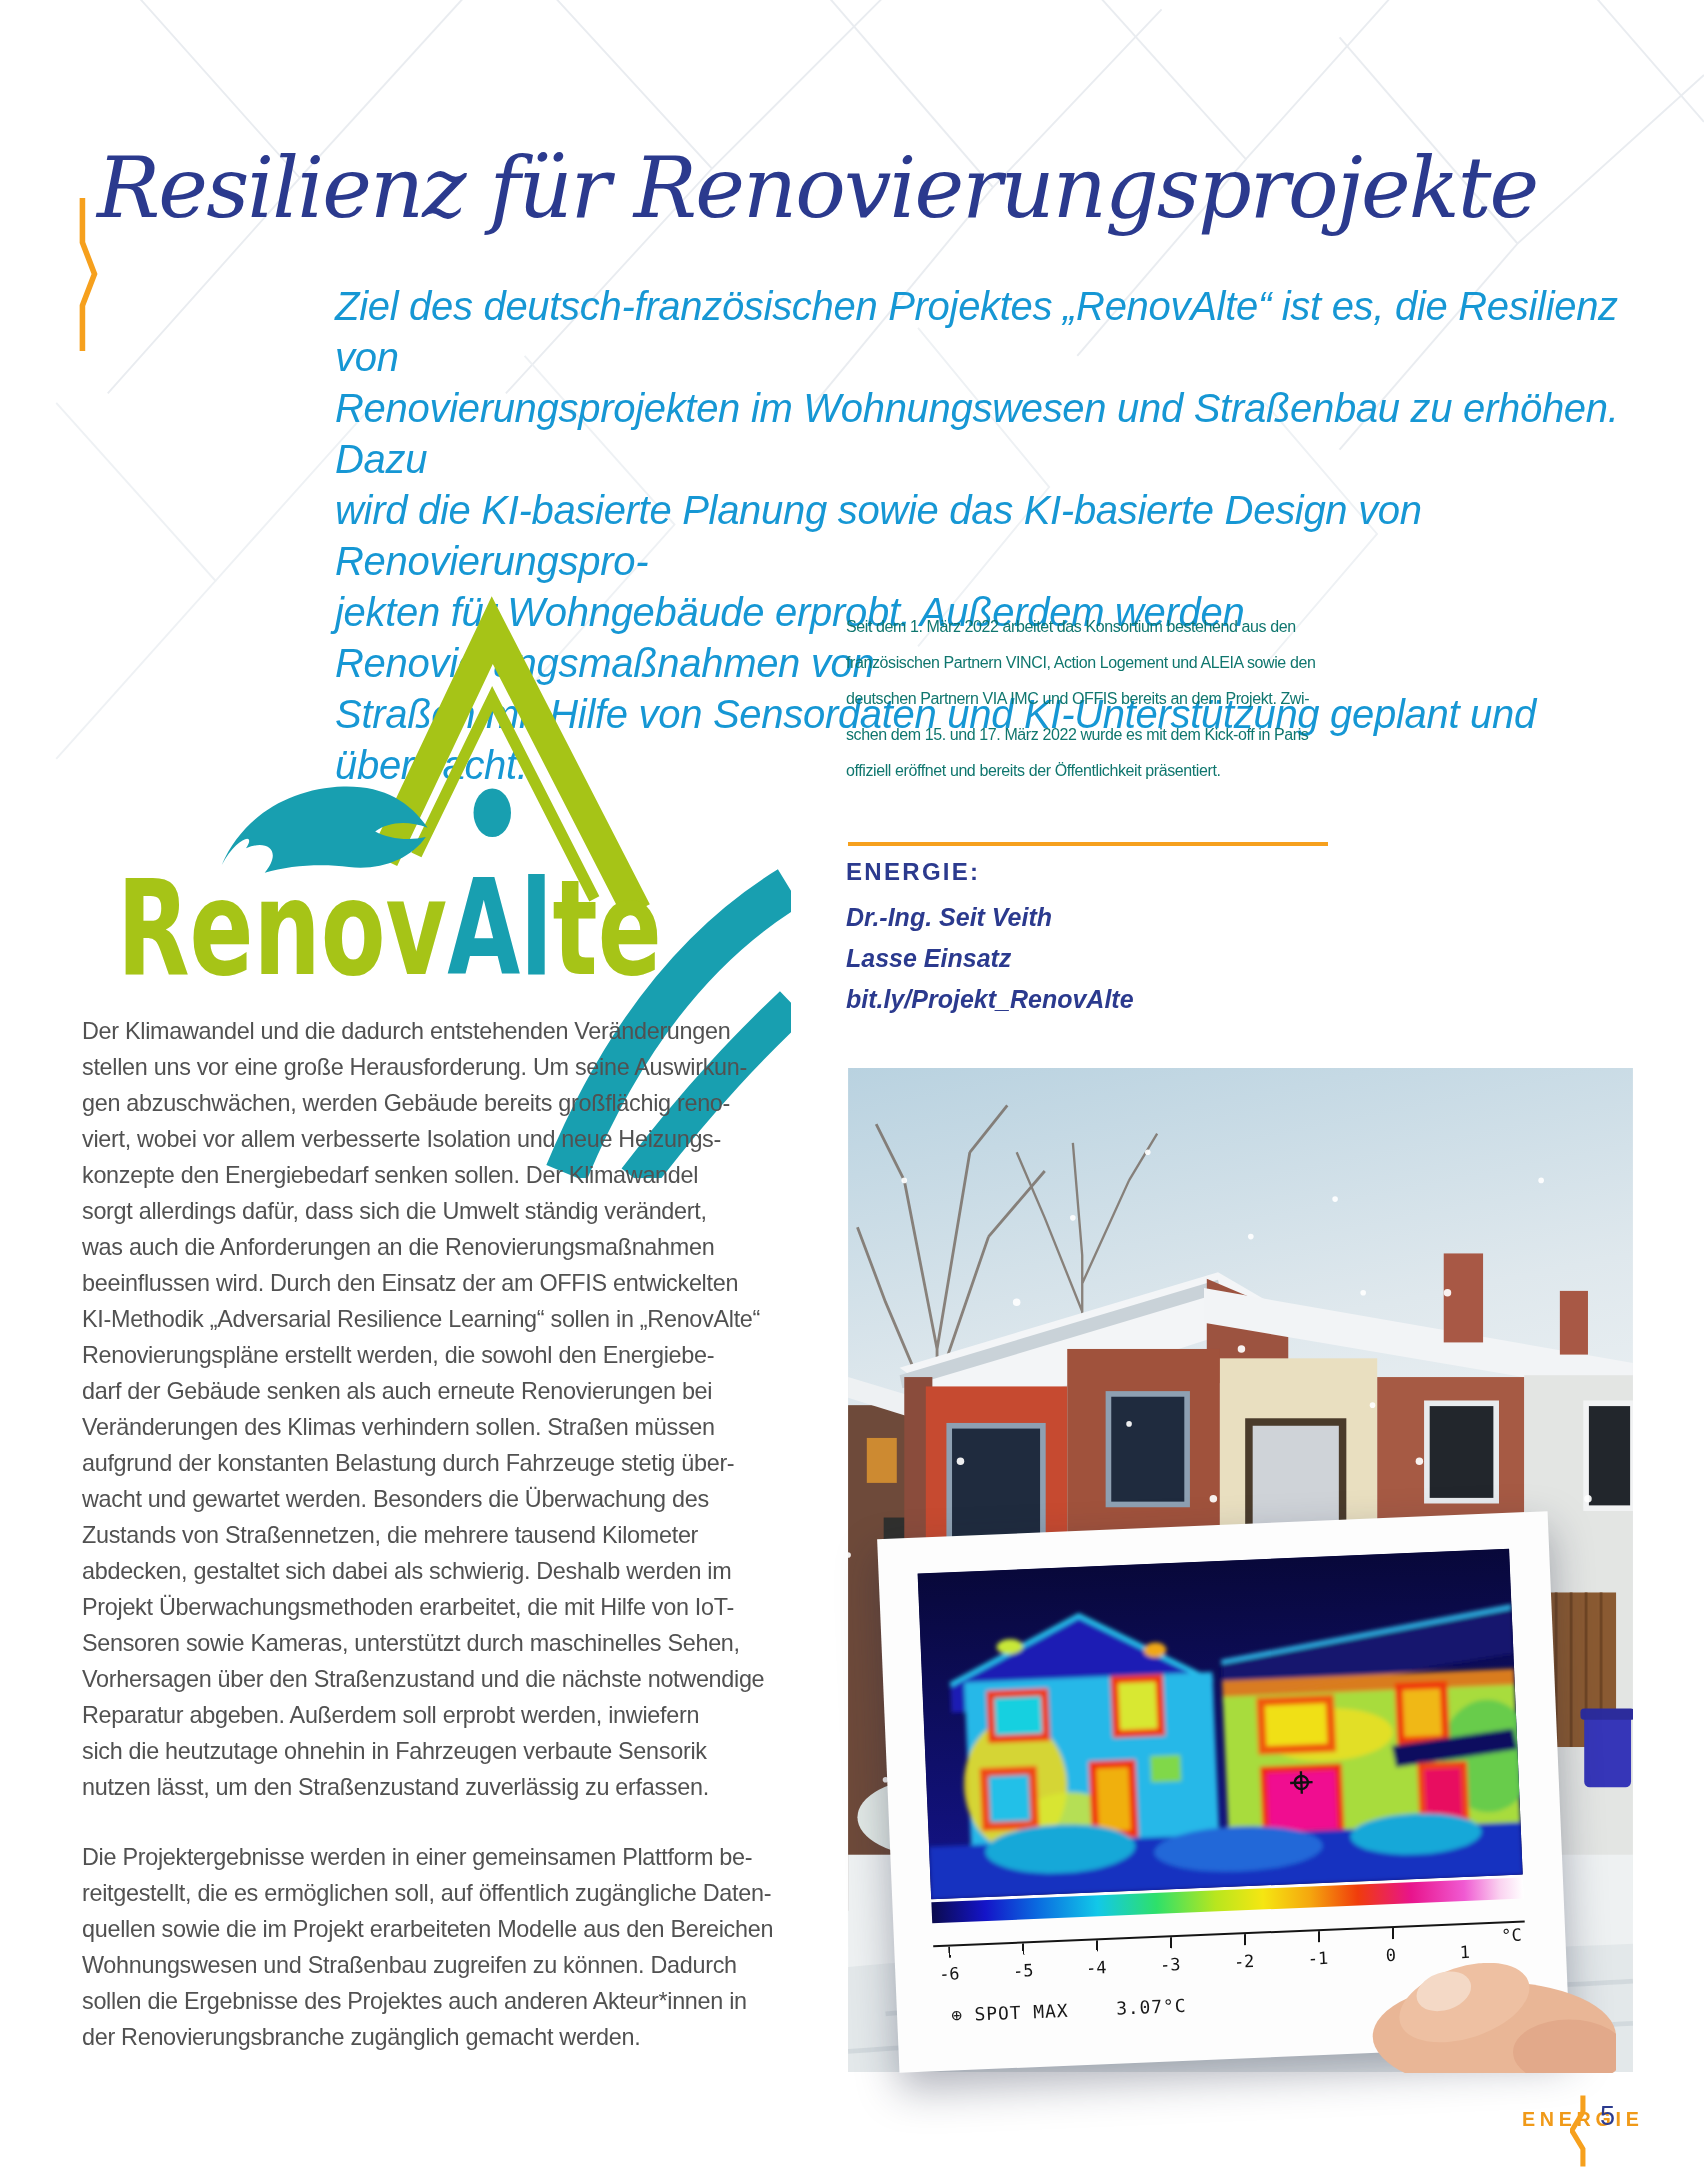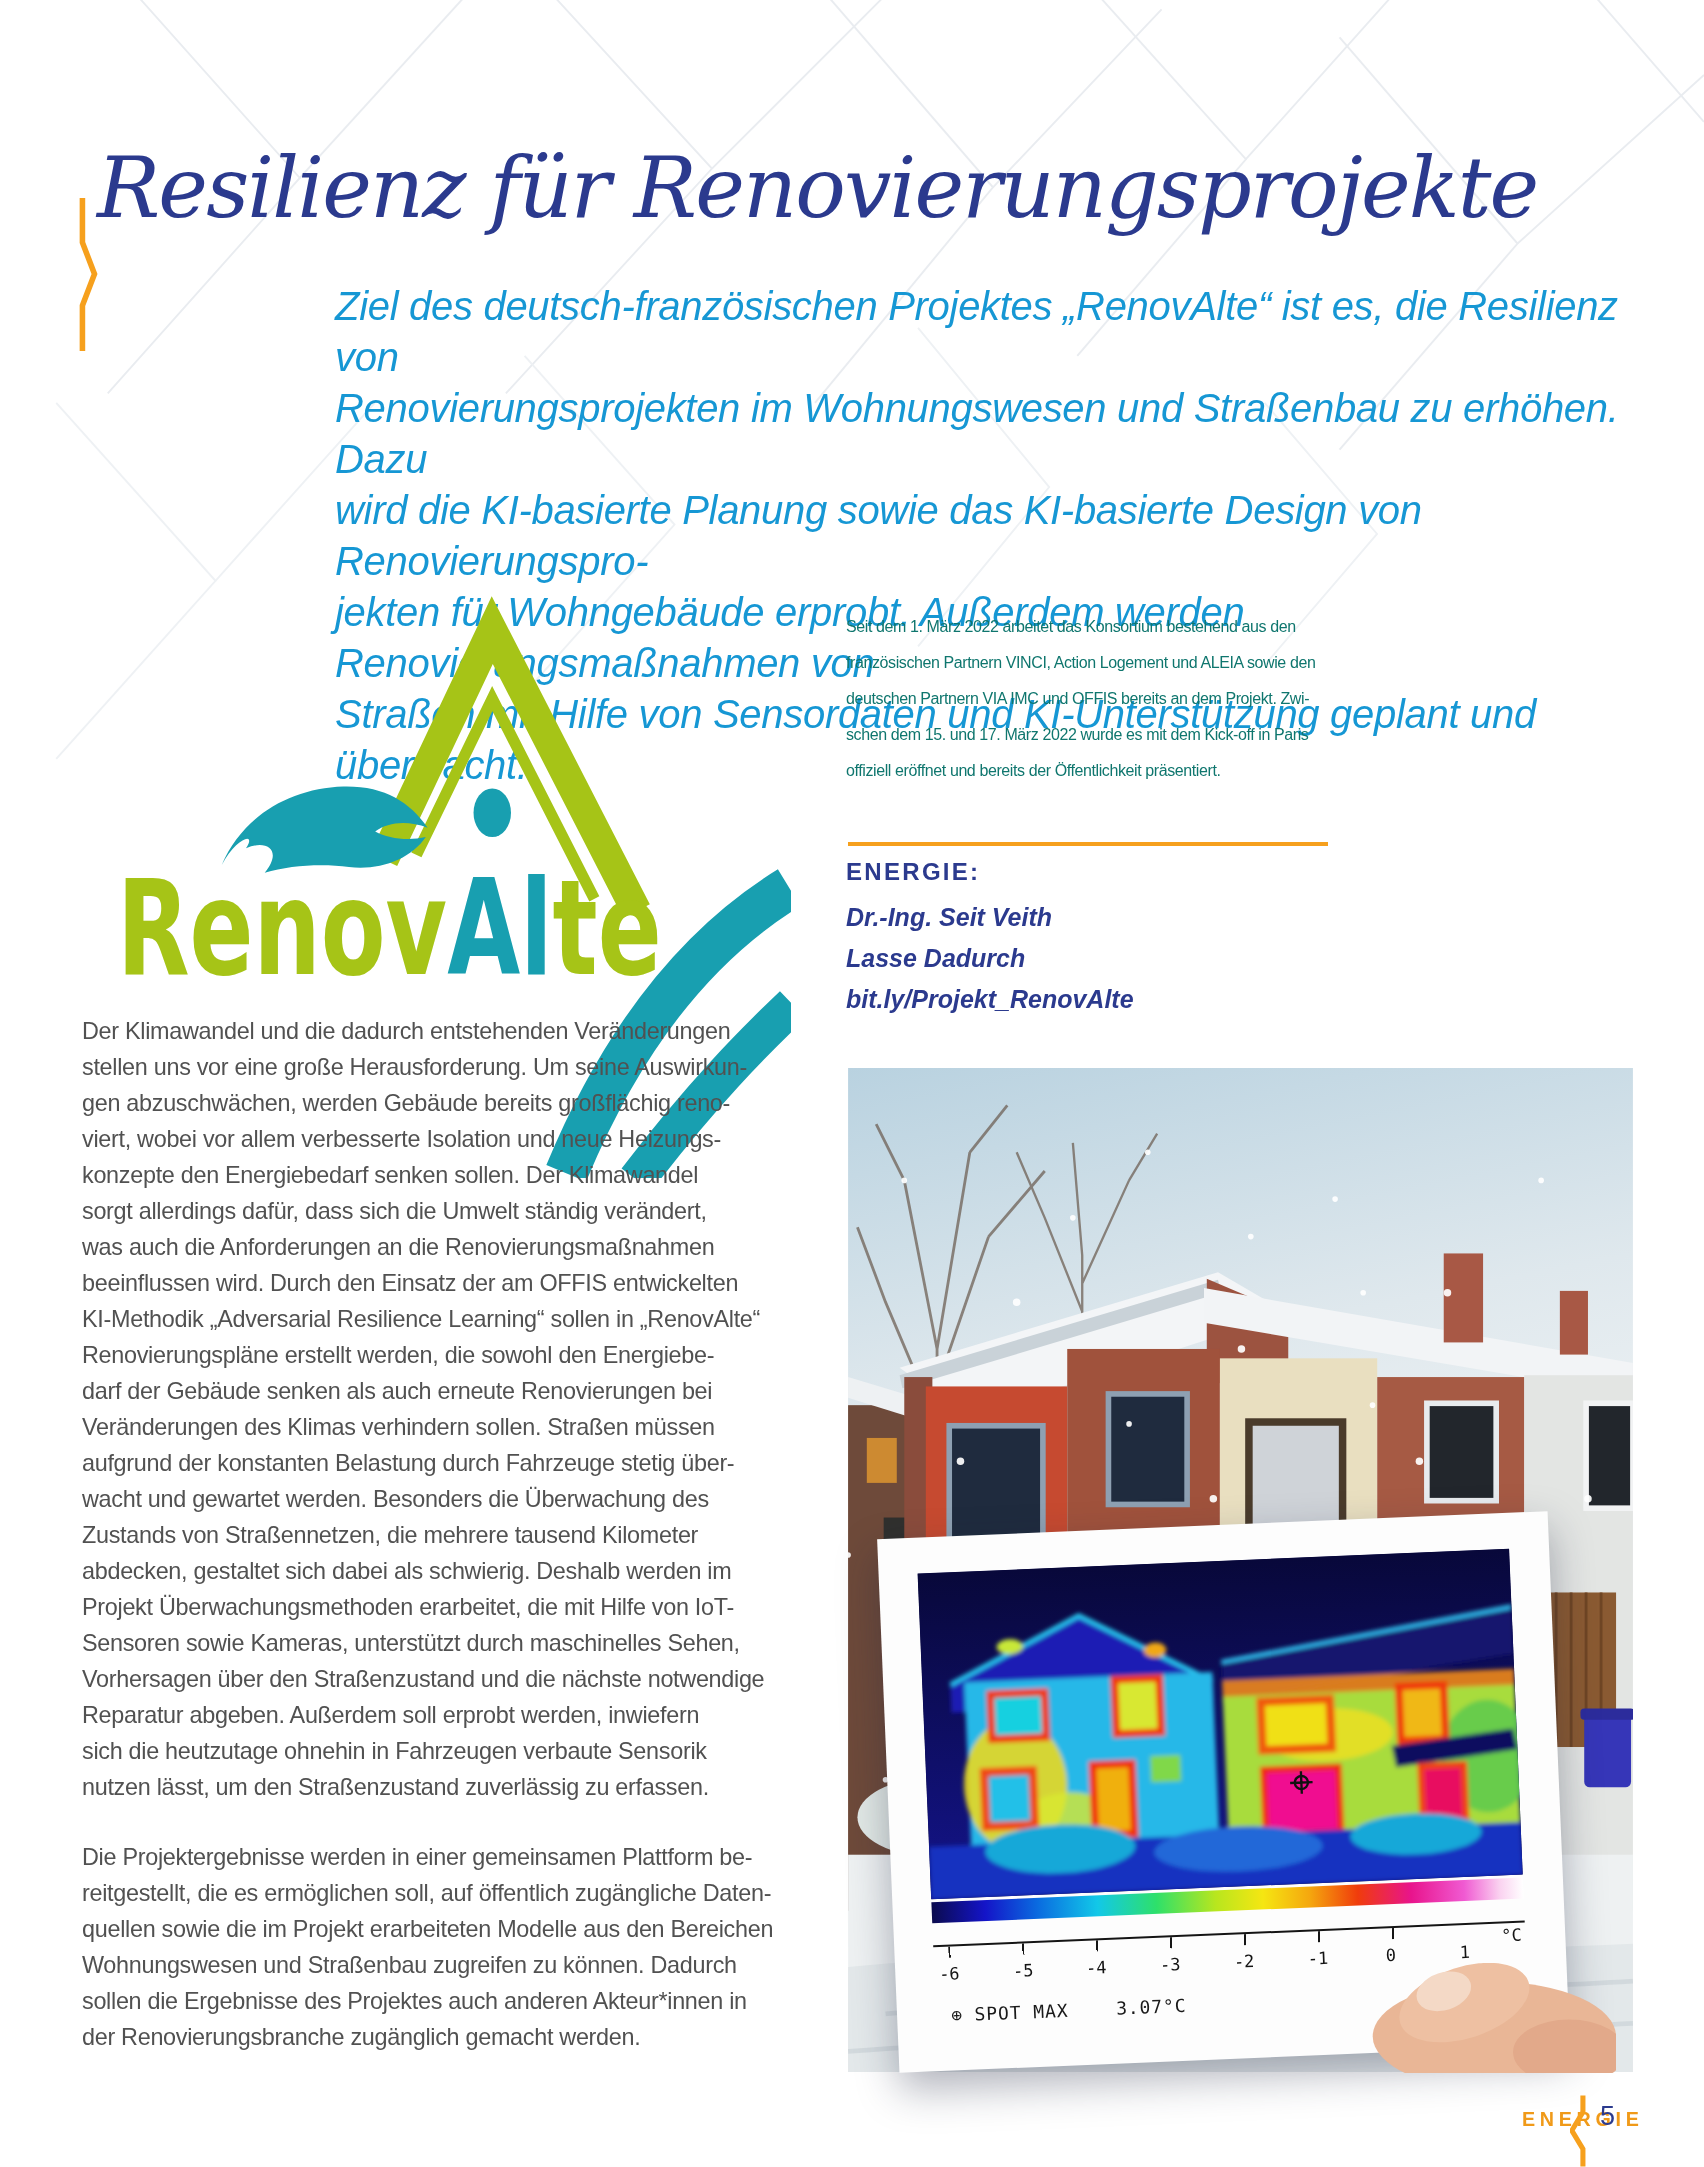--- a/index.html
+++ b/index.html
@@ -117,21 +117,21 @@
 
   <p class="abs right-para">Seit dem 1. März 2022 arbeitet das Konsortium bestehend aus den
 französischen Partnern VINCI, Action Logement und ALEIA sowie den
 deutschen Partnern VIA IMC und OFFIS bereits an dem Projekt. Zwi-
 schen dem 15. und 17. März 2022 wurde es mit dem Kick-off in Paris
 offiziell eröffnet und bereits der Öffentlichkeit präsentiert.</p>
   <div class="abs orange-rule"></div>
   <h3 class="abs kontakt">ENERGIE:</h3>
   <div class="abs contact-lines">
     <div>Dr.-Ing. Seit Veith</div>
-    <div>Lasse Dadurch</div>
+    <div>Lasse Einsatz</div>
     <div>bit.ly/Projekt_RenovAlte</div>
   </div>
 
   <div class="abs body-col">
     <p>Der Klimawandel und die dadurch entstehenden Veränderungen
 stellen uns vor eine große Herausforderung. Um seine Auswirkun-
 gen abzuschwächen, werden Gebäude bereits großflächig reno-
 viert, wobei vor allem verbesserte Isolation und neue Heizungs-
 konzepte den Energiebedarf senken sollen. Der Klimawandel
 sorgt allerdings dafür, dass sich die Umwelt ständig verändert,

